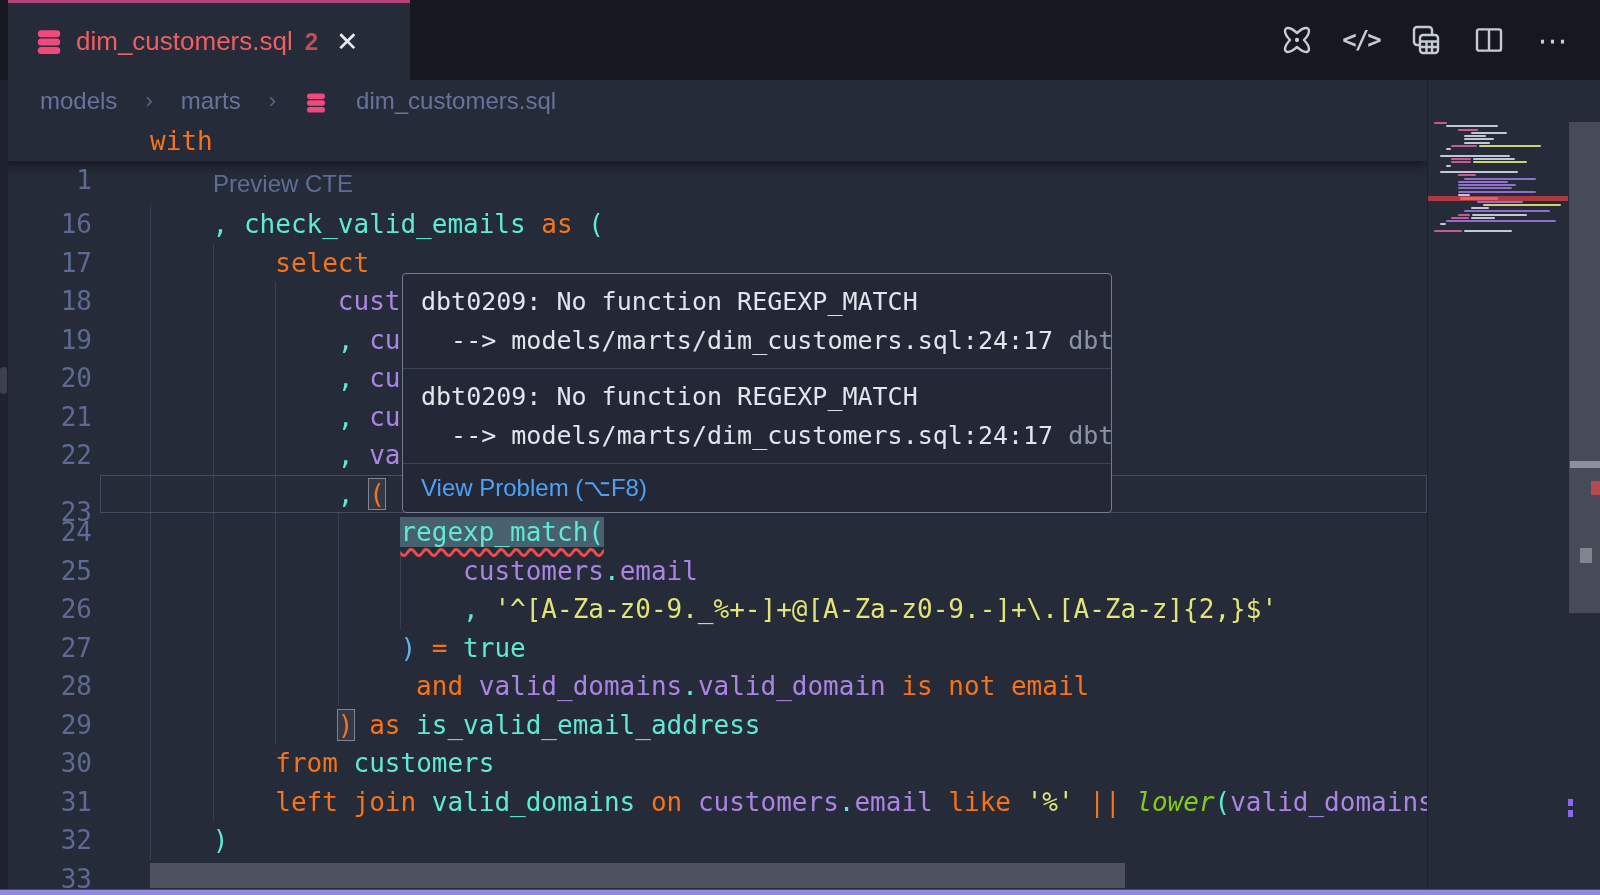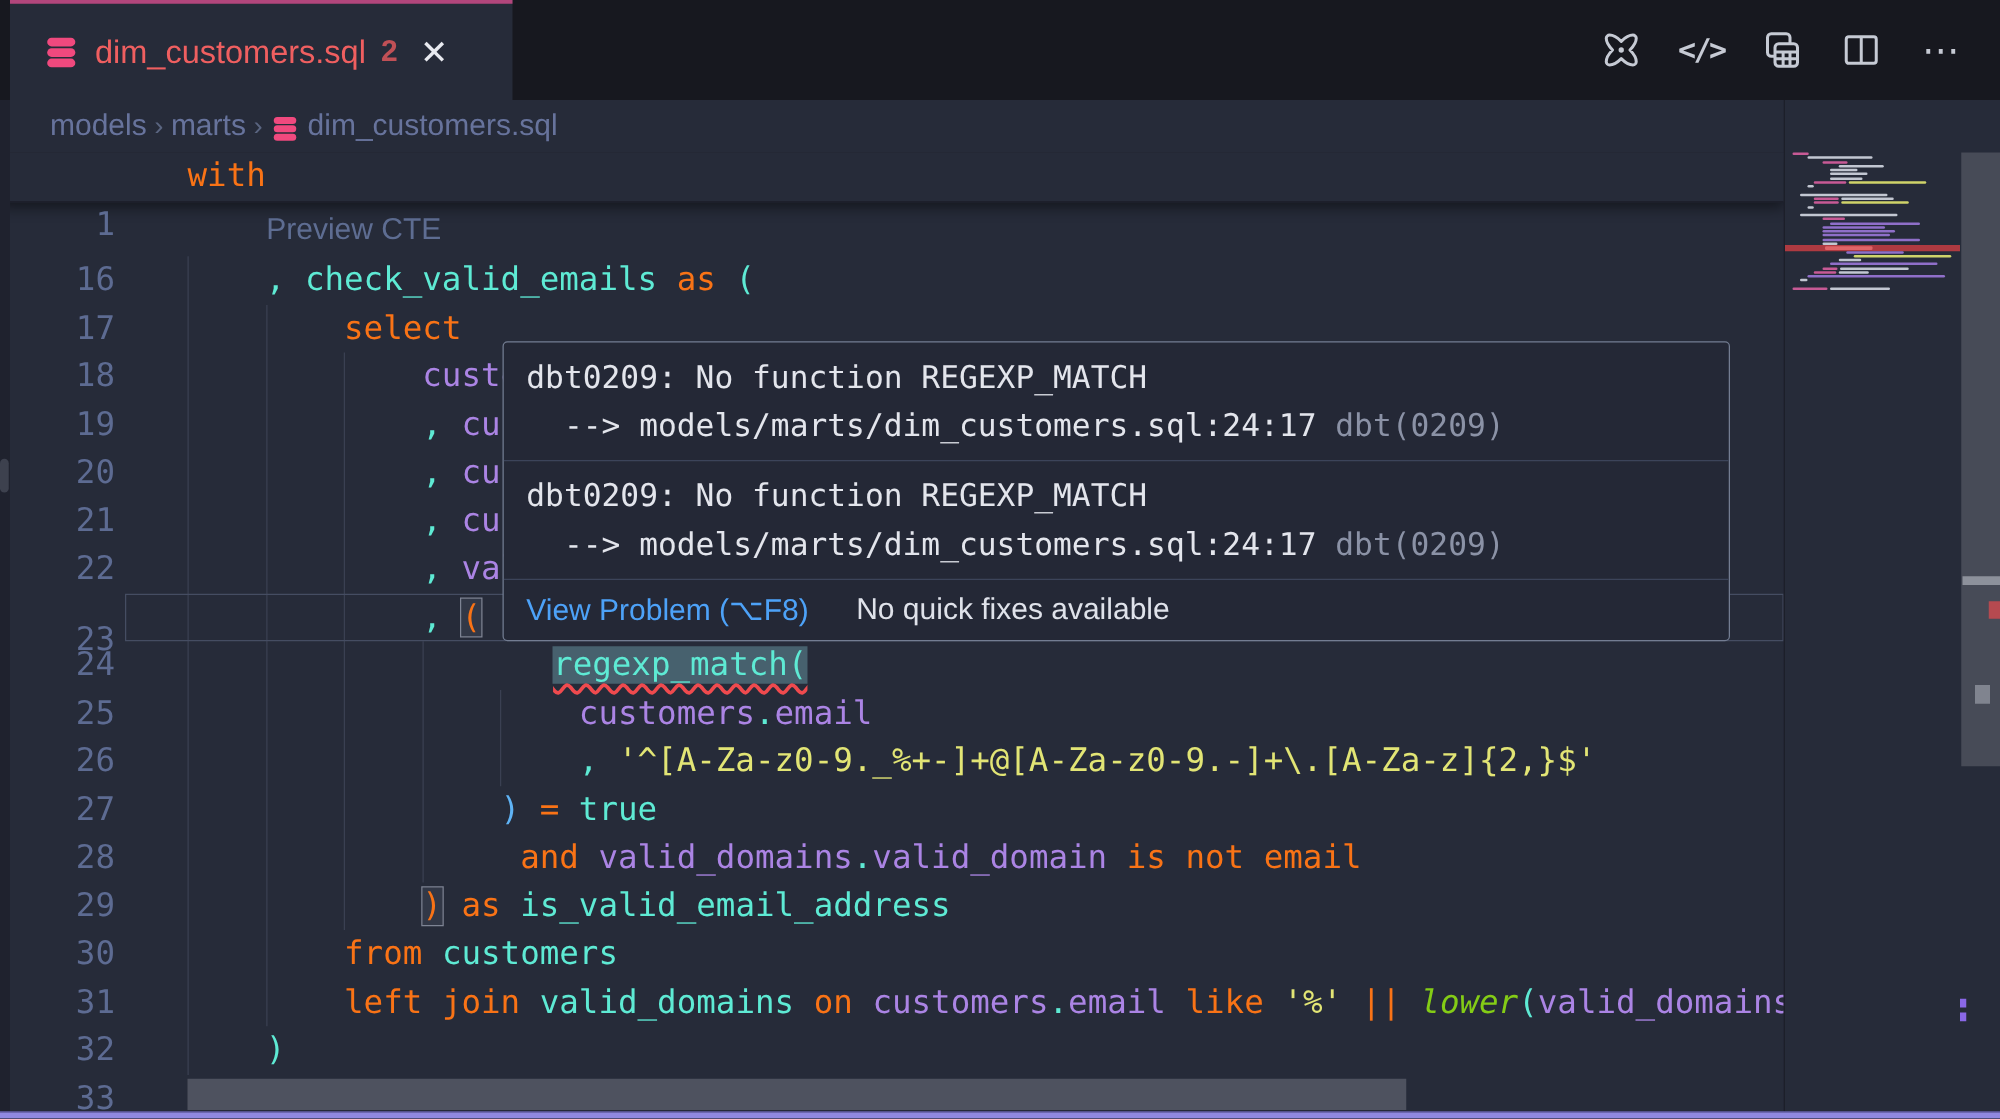--- a/index.html
+++ b/index.html
@@ -15,39 +15,39 @@
     border-top:3px solid #b2467c; display:flex; align-items:center; gap:12px; padding:0 16px 0 26px;
   }
   .tab-label{ color:#ef5f60; font-size:26px; }
   .tab-badge{ color:#c05056; font-size:24px; font-weight:bold; }
   .tab-close{ color:#e8eaf0; font-size:27px; margin-left:6px; cursor:pointer; }
   .tab-actions{ position:absolute; right:28px; top:0; height:80px; display:flex; align-items:center; gap:26px; color:#c6cad4; }
   .icon-btn{ display:flex; align-items:center; justify-content:center; width:38px; height:38px; position:relative; }
   .icon-code{ font-family:"DejaVu Sans Mono", monospace; font-size:24px; font-weight:bold; letter-spacing:-2px; }
   .icon-more{ font-size:30px; letter-spacing:1px; }
   
-  .breadcrumb{ position:absolute; left:40px; top:80px; height:42px; display:flex; align-items:center; gap:6px;
+  .breadcrumb{ position:absolute; left:40px; top:80px; height:42px; display:flex; align-items:center; gap:28px;
     color:#67739c; font-size:24px; }
   .crumb-sep{ color:#5a6580; font-size:22px; }
   
   .editor{ position:absolute; left:0; top:122px; width:1427px; height:773px; overflow:hidden; background:#262b39; }
   .code-font{ font-family:"DejaVu Sans Mono", monospace; font-size:26px; line-height:38.5px; white-space:pre; }
   .gutter-num{ position:absolute; left:0; width:92px; text-align:right; color:#5d6b92; }
   .code-line{ position:absolute; left:150px; }
   .tok-k{ color:#f97316; } .tok-w{ color:#5eead4; } .tok-u{ color:#ab84e4; }
   .tok-y{ color:#e2e575; } .tok-g{ color:#84cc16;font-style:italic; } .tok-b{ color:#5fb3f5; }
   .tok-box{ outline:1px solid #7e8494; background:rgba(130,140,160,.14); }
-  .tok-mark{ background:#47616e; text-decoration:underline wavy #ef4a4e 2.5px; text-underline-offset:7px;margin-left:42px; }
+  .tok-mark{ background:#47616e; text-decoration:underline wavy #ef4a4e 2.5px; text-underline-offset:7px; }
   .guide{ position:absolute; width:1px; background:#3a4052; }
   .current-line{ position:absolute; left:100px; width:1327px; height:38.5px; border:1px solid #454d62; }
   .sticky{ position:absolute; left:0; top:0; width:1427px; height:40px; background:#262b39;
     box-shadow:0 4px 10px rgba(0,0,0,.45); z-index:5; border-bottom:1px solid #1b1d27; }
   .codelens{ position:absolute; left:213px; top:48px; color:#5e6d92; font-size:24px; }
   
-  .tooltip{ position:absolute; left:402px; top:273px; width:982px; background:#242836;
+  .tooltip{ position:absolute; left:402px; top:273px; width:710px; background:#242836;
     border:1px solid #737d92; border-radius:4px; z-index:10; overflow:hidden; }
   .tt-block{ padding:8px 18px; border-bottom:1px solid #3c445a; }
   .tt-line{ font-family:"DejaVu Sans Mono", monospace; font-size:25px; line-height:39px; color:#e3e5ec; white-space:pre; }
   .tt-src{ color:#8b92a6; }
   .tt-actions{ display:flex; align-items:center; gap:38px; padding:9px 18px; height:48px; }
   .tt-link{ color:#4da2f8; font-size:24px; cursor:pointer; }
   .tt-nofix{ color:#dfe2ea; font-size:24px; }
   
   .minimap{ position:absolute; left:1427px; top:80px; width:141px; height:815px; background:#262b39; border-left:1px solid #1c1f29; }
   .mm-seg{ position:absolute; height:2px; border-radius:1px; }
@@ -231,21 +231,20 @@
     <div class="tt-block">
       <div class="tt-line">dbt0209: No function REGEXP_MATCH</div>
       <div class="tt-line"><span>  --&gt; models/marts/dim_customers.sql:24:17 </span><span class="tt-src">dbt(0209)</span></div>
     </div>
     <div class="tt-block">
       <div class="tt-line">dbt0209: No function REGEXP_MATCH</div>
       <div class="tt-line"><span>  --&gt; models/marts/dim_customers.sql:24:17 </span><span class="tt-src">dbt(0209)</span></div>
     </div>
     <div class="tt-actions">
       <span class="tt-link">View Problem (⌥F8)</span>
-      <span class="tt-nofix">No quick fixes available</span>
     </div>
   </div>
 
   <div class="left-strip">
     <div class="left-handle"></div>
   </div>
 
   <div class="bottom-line"></div>
 </div>
 

